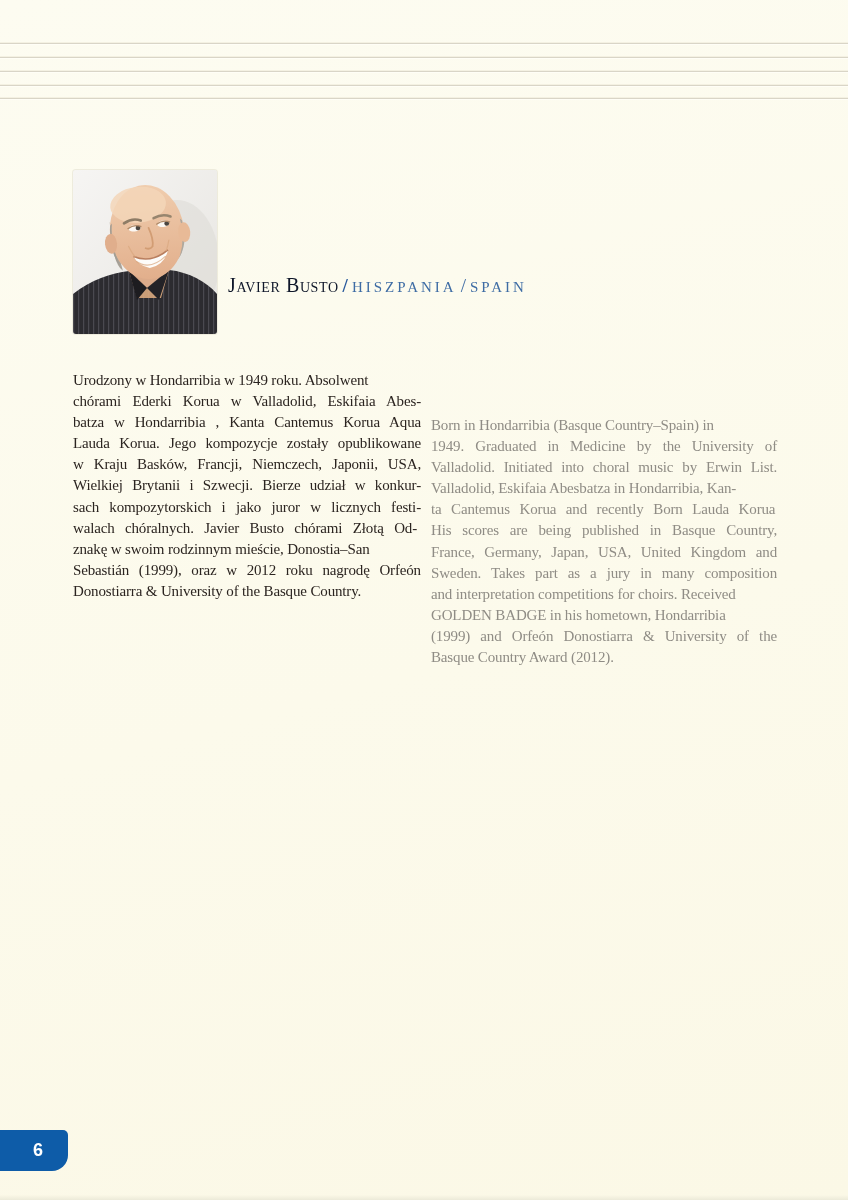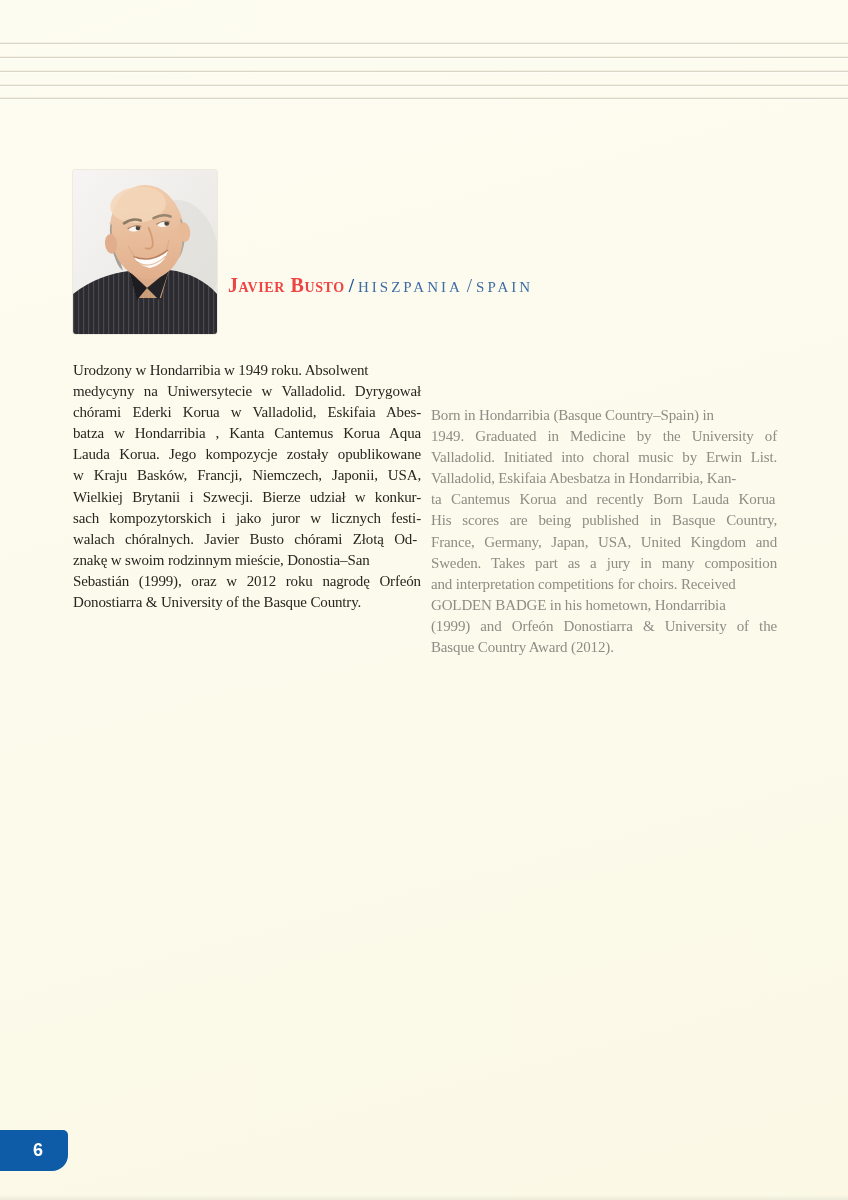--- a/index.html
+++ b/index.html
@@ -16,30 +16,30 @@
   
   .photo{
     position:absolute;left:73px;top:170px;width:144px;height:164px;
     border-radius:3px;overflow:hidden;background:#f0efed;
     box-shadow:0 0 0 1px rgba(210,205,185,.35);
   }
   .photo svg{display:block;width:100%;height:100%;}
   
   .title{position:absolute;left:228px;top:272px;white-space:nowrap;line-height:26px;}
   .t-name{
-    font-variant:small-caps;font-weight:bold;font-size:20px;
-    letter-spacing:.6px;color:#ef4444;
+    font-variant:small-caps;font-weight:normal;font-size:20px;
+    letter-spacing:.6px;color:#0f172a;
   }
   .t-sep1{font-weight:bold;color:#27589b;font-size:19px;padding:0 4px;}
   .t-sep2{color:#3e6ca4;font-size:19px;padding:0 4px;}
   .t-country{
     font-size:15px;letter-spacing:3px;color:#3e6ca4;
   }
   
-  .bio{position:absolute;top:360px;text-decoration:underline;}
+  .bio{position:absolute;top:370px;text-decoration:underline;}
   .bio-pl{left:73px;width:348px;color:#2b2420;}
   .bio-en{left:431px;width:346px;color:#8f8c85;margin-top:45px;}
   .tline{
     font-size:15px;line-height:21.1px;letter-spacing:-0.15px;
     white-space:nowrap;
   }
   .tline span{display:inline-block;white-space:nowrap;}
   
   
   .page-tab{
@@ -124,21 +124,20 @@
     </g>
   </svg>
 </figure>
 
 <div class="title">
   <span class="t-name">Javier Busto</span><span class="t-sep1">/</span><span class="t-country">HISZPANIA</span><span class="t-sep2">/</span><span class="t-country">SPAIN</span>
 </div>
 
 <div class="bio bio-pl">
     <div class="tline"><span style="word-spacing: 0px;">Urodzony w Hondarribia w 1949 roku. Absolwent</span></div>
-    <div class="tline"><span style="word-spacing: 5.97px;">medycyny na Uniwersytecie w Valladolid. Dyrygował</span></div>
     <div class="tline"><span style="word-spacing: 7.69px;">chórami Ederki Korua w Valladolid, Eskifaia Abes-</span></div>
     <div class="tline"><span style="word-spacing: 6.45px;">batza w Hondarribia , Kanta Cantemus Korua Aqua</span></div>
     <div class="tline"><span style="word-spacing: 5.92px;">Lauda Korua. Jego kompozycje zostały opublikowane</span></div>
     <div class="tline"><span style="word-spacing: 6.41px;">w Kraju Basków, Francji, Niemczech, Japonii, USA,</span></div>
     <div class="tline"><span style="word-spacing: 5.73px;">Wielkiej Brytanii i Szwecji. Bierze udział w konkur-</span></div>
     <div class="tline"><span style="word-spacing: 6.71px;">sach kompozytorskich i jako juror w licznych festi-</span></div>
     <div class="tline"><span style="word-spacing: 6.84px;">walach chóralnych. Javier Busto chórami Złotą Od-</span></div>
     <div class="tline"><span style="word-spacing: 0px;">znakę w swoim rodzinnym mieście, Donostia–San</span></div>
     <div class="tline"><span style="word-spacing: 6.13px;">Sebastián (1999), oraz w 2012 roku nagrodę Orfeón</span></div>
     <div class="tline tline-last"><span>Donostiarra &amp; University of the Basque Country.</span></div>

